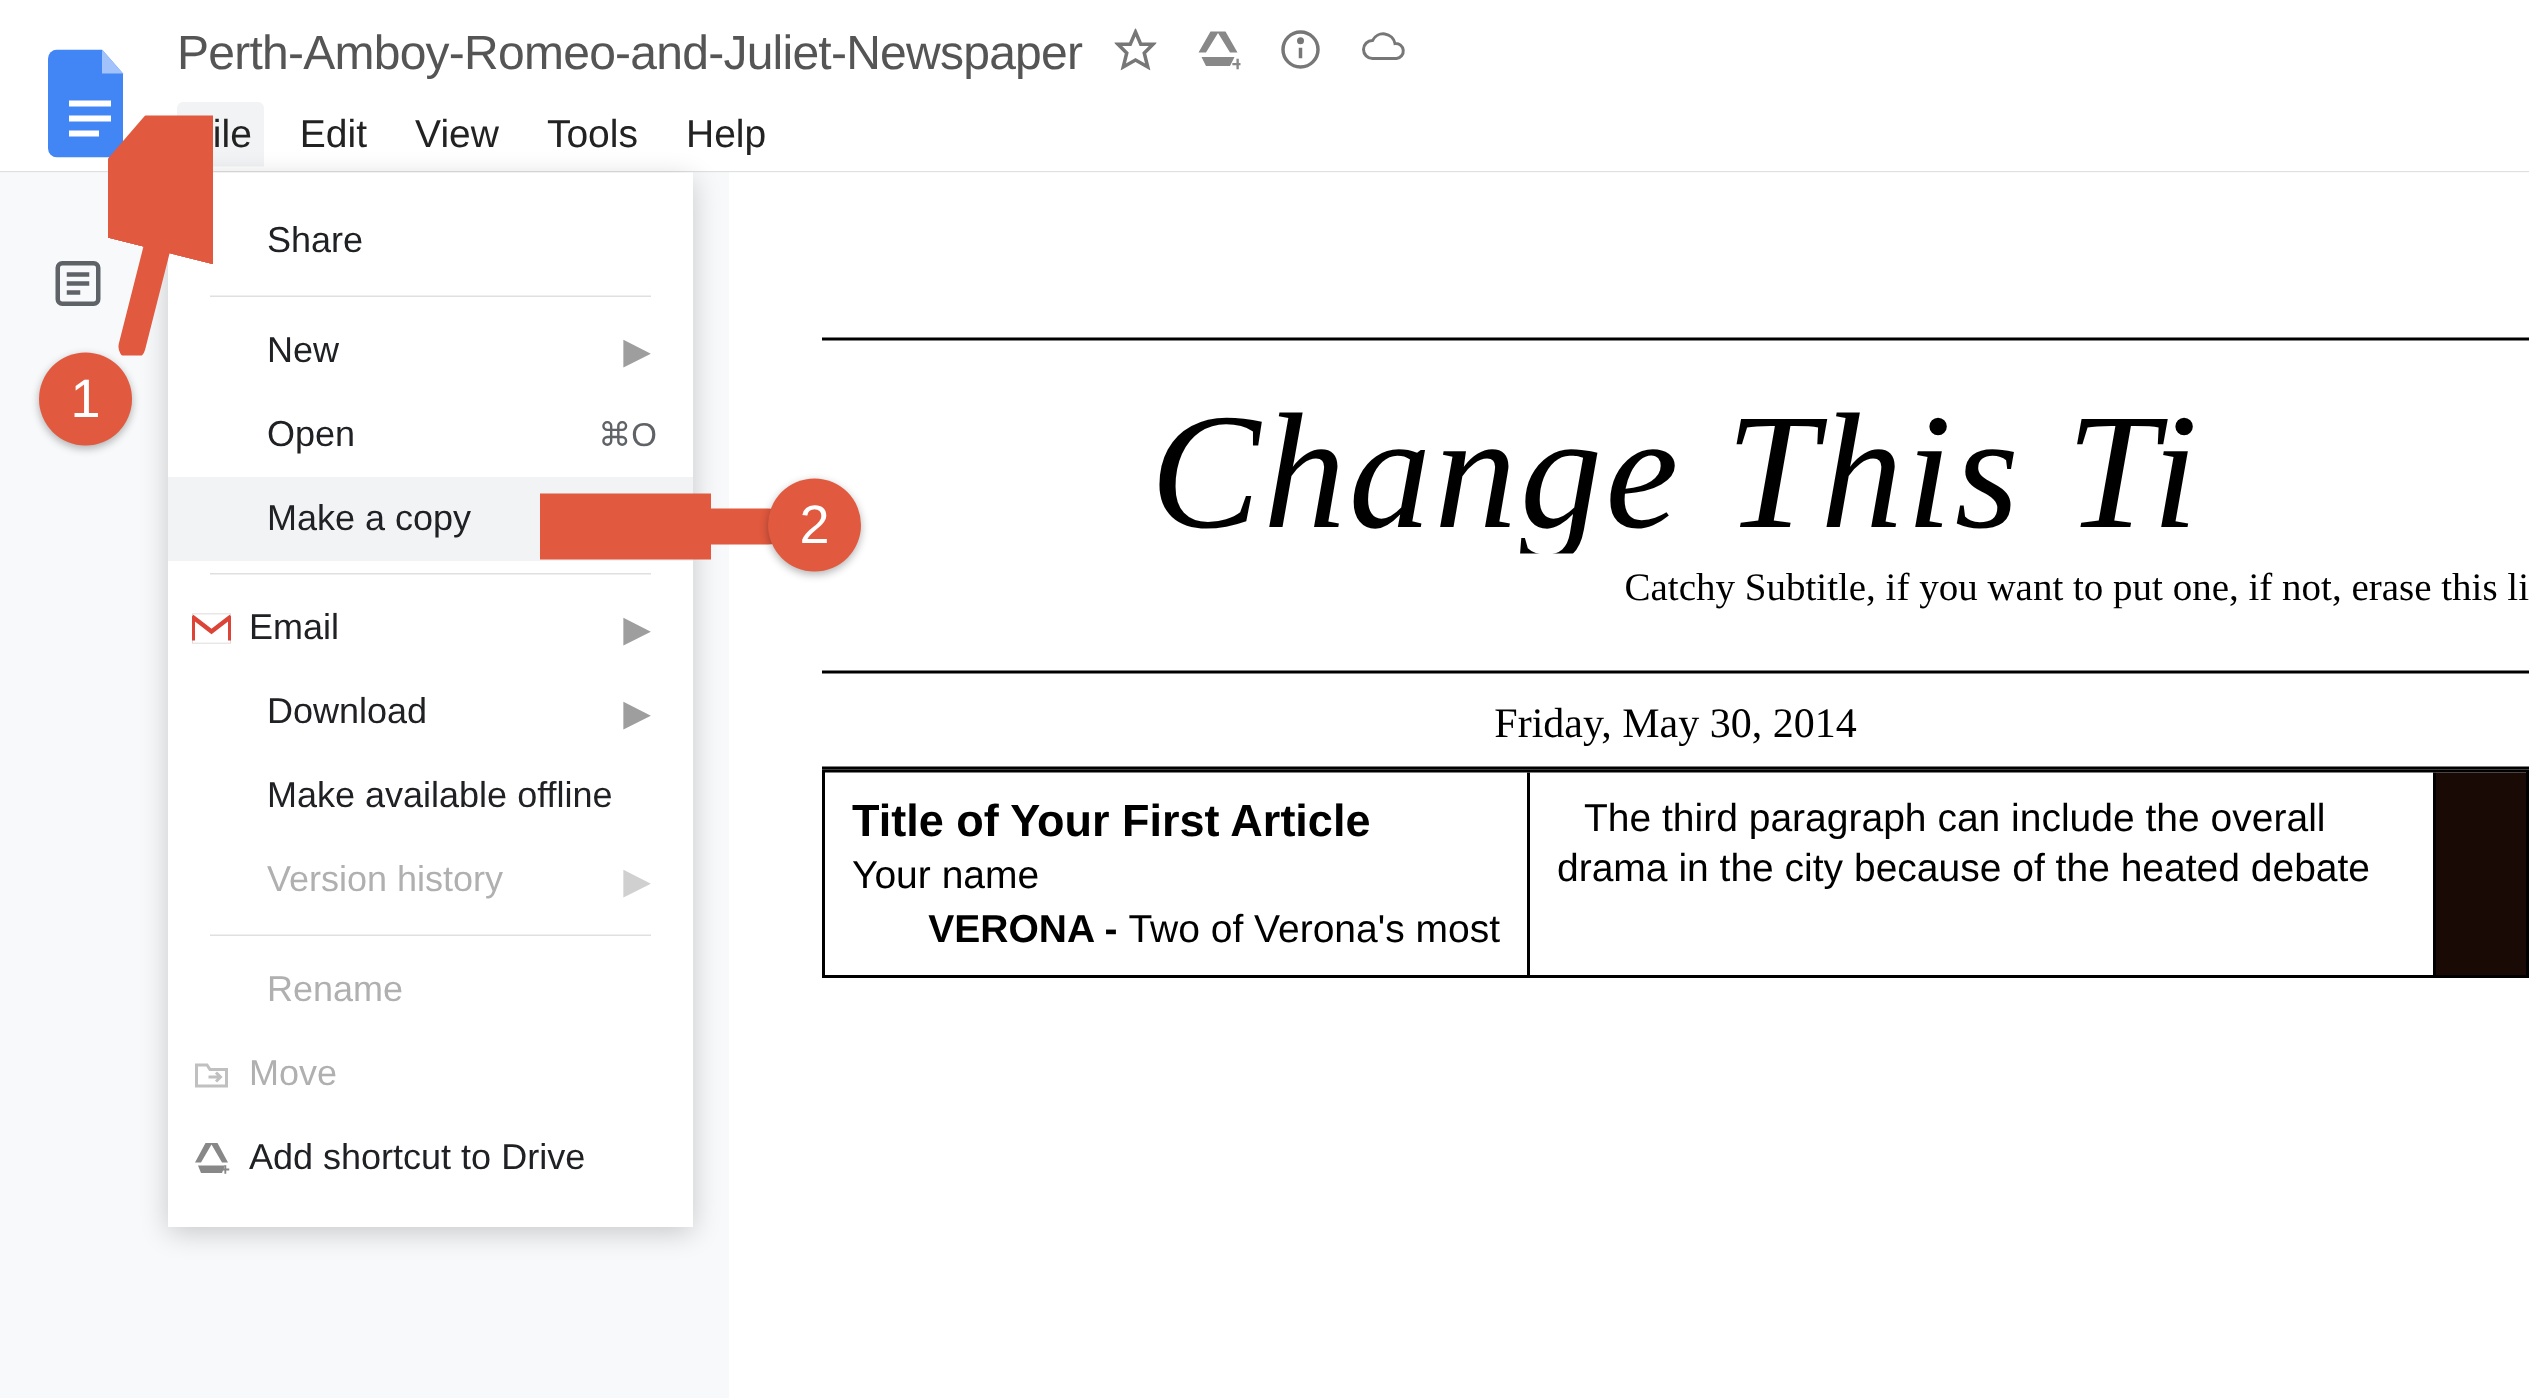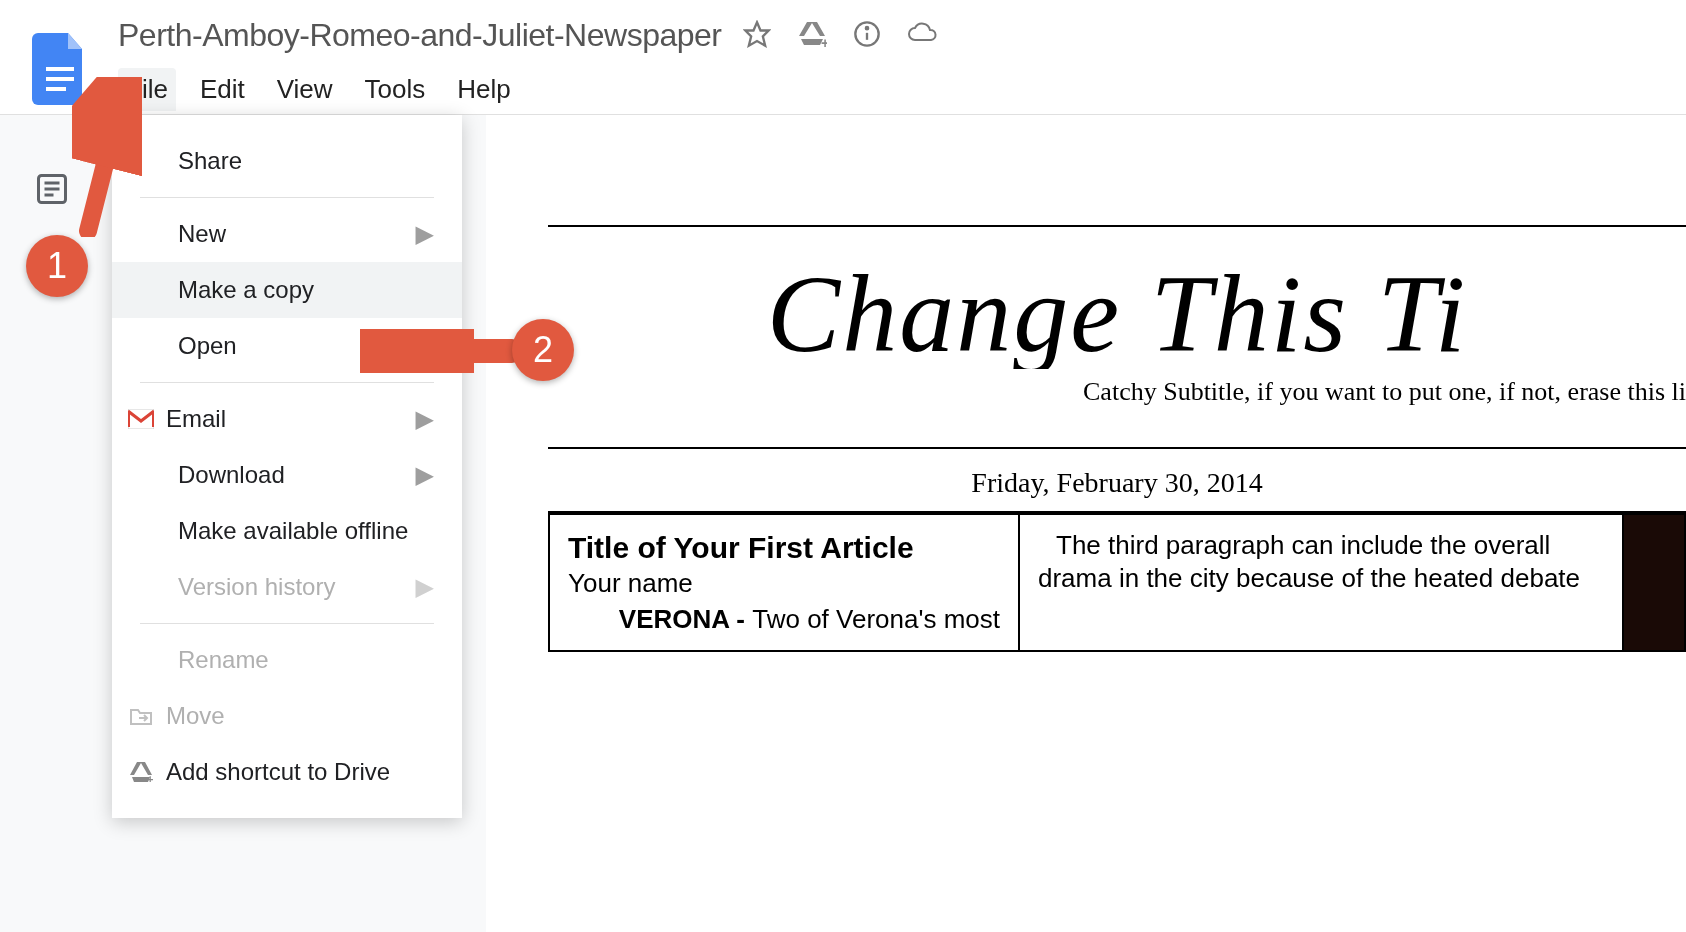--- a/index.html
+++ b/index.html
@@ -268,27 +268,27 @@
 
   <div class="dropdown">
     <div class="dd-item indent">
         <span>Share</span>
       </div>
     <hr class="dd-sep">
     <div class="dd-item indent">
       <span>New</span>
       <span class="dd-arrow">▶</span>
     </div>
+    <div class="dd-item indent">
+      <span>Open</span>
+      <span class="dd-shortcut">⌘O</span>
+    </div>
     <div class="dd-item indent hover">
         <span>Make a copy</span>
       </div>
-    <div class="dd-item indent">
-      <span>Open</span>
-      <span class="dd-shortcut">⌘O</span>
-    </div>
     <hr class="dd-sep">
     <div class="dd-item indent">
       <span class="dd-icon">
         <svg width="26" height="20" viewBox="0 0 26 20">
             <rect width="26" height="20" fill="#fff" stroke="#d0d0d0"></rect>
             <path d="M0 2 L13 12 L26 2" fill="none" stroke="#db4437" stroke-width="3"></path>
             <path d="M0 2 L0 18 M26 2 L26 18" stroke="#db4437" stroke-width="4"></path>
           </svg>
       </span>
       <span>Email</span>
@@ -327,21 +327,21 @@
       </span>
       <span>Add shortcut to Drive</span>
     </div>
   </div>
 
   <div class="document">
     <hr class="hr-line">
     <div class="masthead">Change This Ti</div>
     <div class="subtitle">Catchy Subtitle, if you want to put one, if not, erase this li</div>
     <hr class="hr-line" style="margin-top:40px">
-    <div class="date-row">Friday, February 30, 2014</div>
+    <div class="date-row">Friday, May 30, 2014</div>
     <hr class="hr-line">
     <div class="columns">
       <div class="col col1">
         <div class="article-title">Title of Your First Article</div>
         <div>Your name</div>
         <div style="margin-top:4px; text-indent:26px;text-align:right;">
           <b>VERONA - </b><span>Two of Verona's most</span>
         </div>
       </div>
       <div class="col col2">

